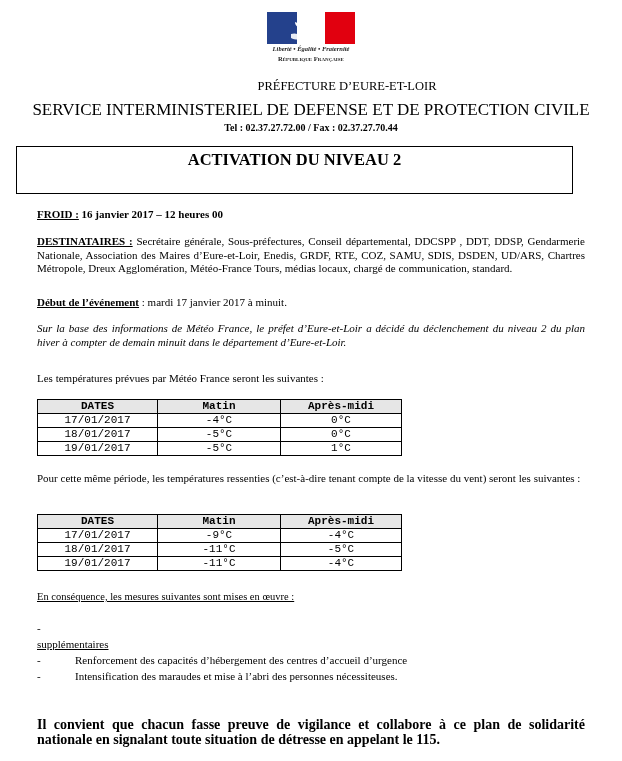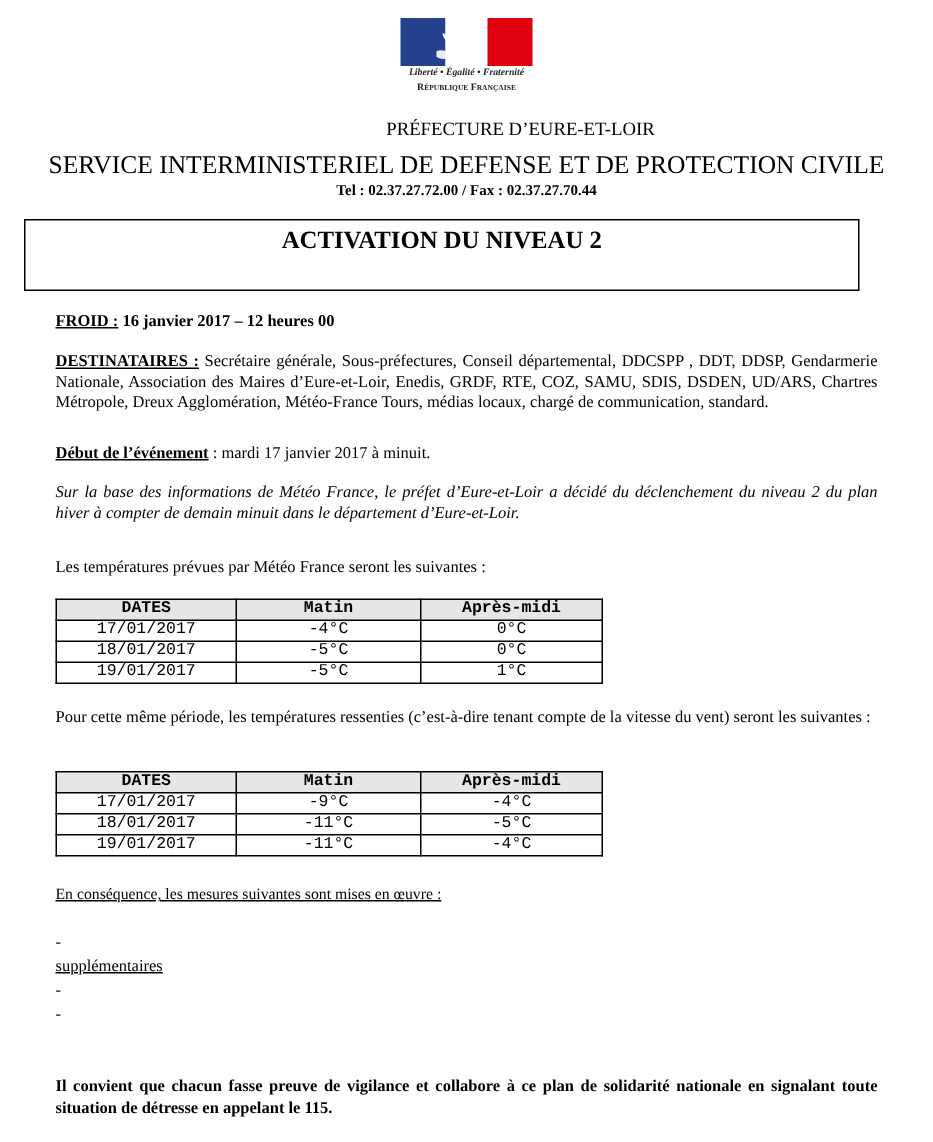--- a/index.html
+++ b/index.html
@@ -139,18 +139,20 @@
   </table>
 
 <div class="abs para u" style="top:590px; font-size:10.5px;">En conséquence, les mesures suivantes sont mises en œuvre :</div>
 
 <div class="abs para" style="top:622px; height:14px;">
   <span class="bullet-dash" style="left:0;">-</span>
 </div>
 <div class="abs para" style="top:638px;text-decoration:underline;">supplémentaires</div>
 <div class="abs para" style="top:654px; height:14px;">
   <span class="bullet-dash" style="left:0;">-</span>
+  <span class="bullet-text" style="left:38px;">Renforcement des capacités d’hébergement des centres d’accueil d’urgence</span>
 </div>
 <div class="abs para" style="top:670px; height:14px;">
   <span class="bullet-dash" style="left:0;">-</span>
+  <span class="bullet-text" style="left:38px;">Intensification des maraudes et mise à l’abri des personnes nécessiteuses.</span>
 </div>
 
-<div class="abs para b just" style="top:717px; font-size:11px; line-height:15px;">Il convient que chacun fasse preuve de vigilance et collabore à ce plan de solidarité nationale en signalant toute situation de détresse en appelant le 115.</div>
+<div class="abs para b just" style="top:717px; font-size:14px; line-height:15px;">Il convient que chacun fasse preuve de vigilance et collabore à ce plan de solidarité nationale en signalant toute situation de détresse en appelant le 115.</div>
 
 </body></html>

